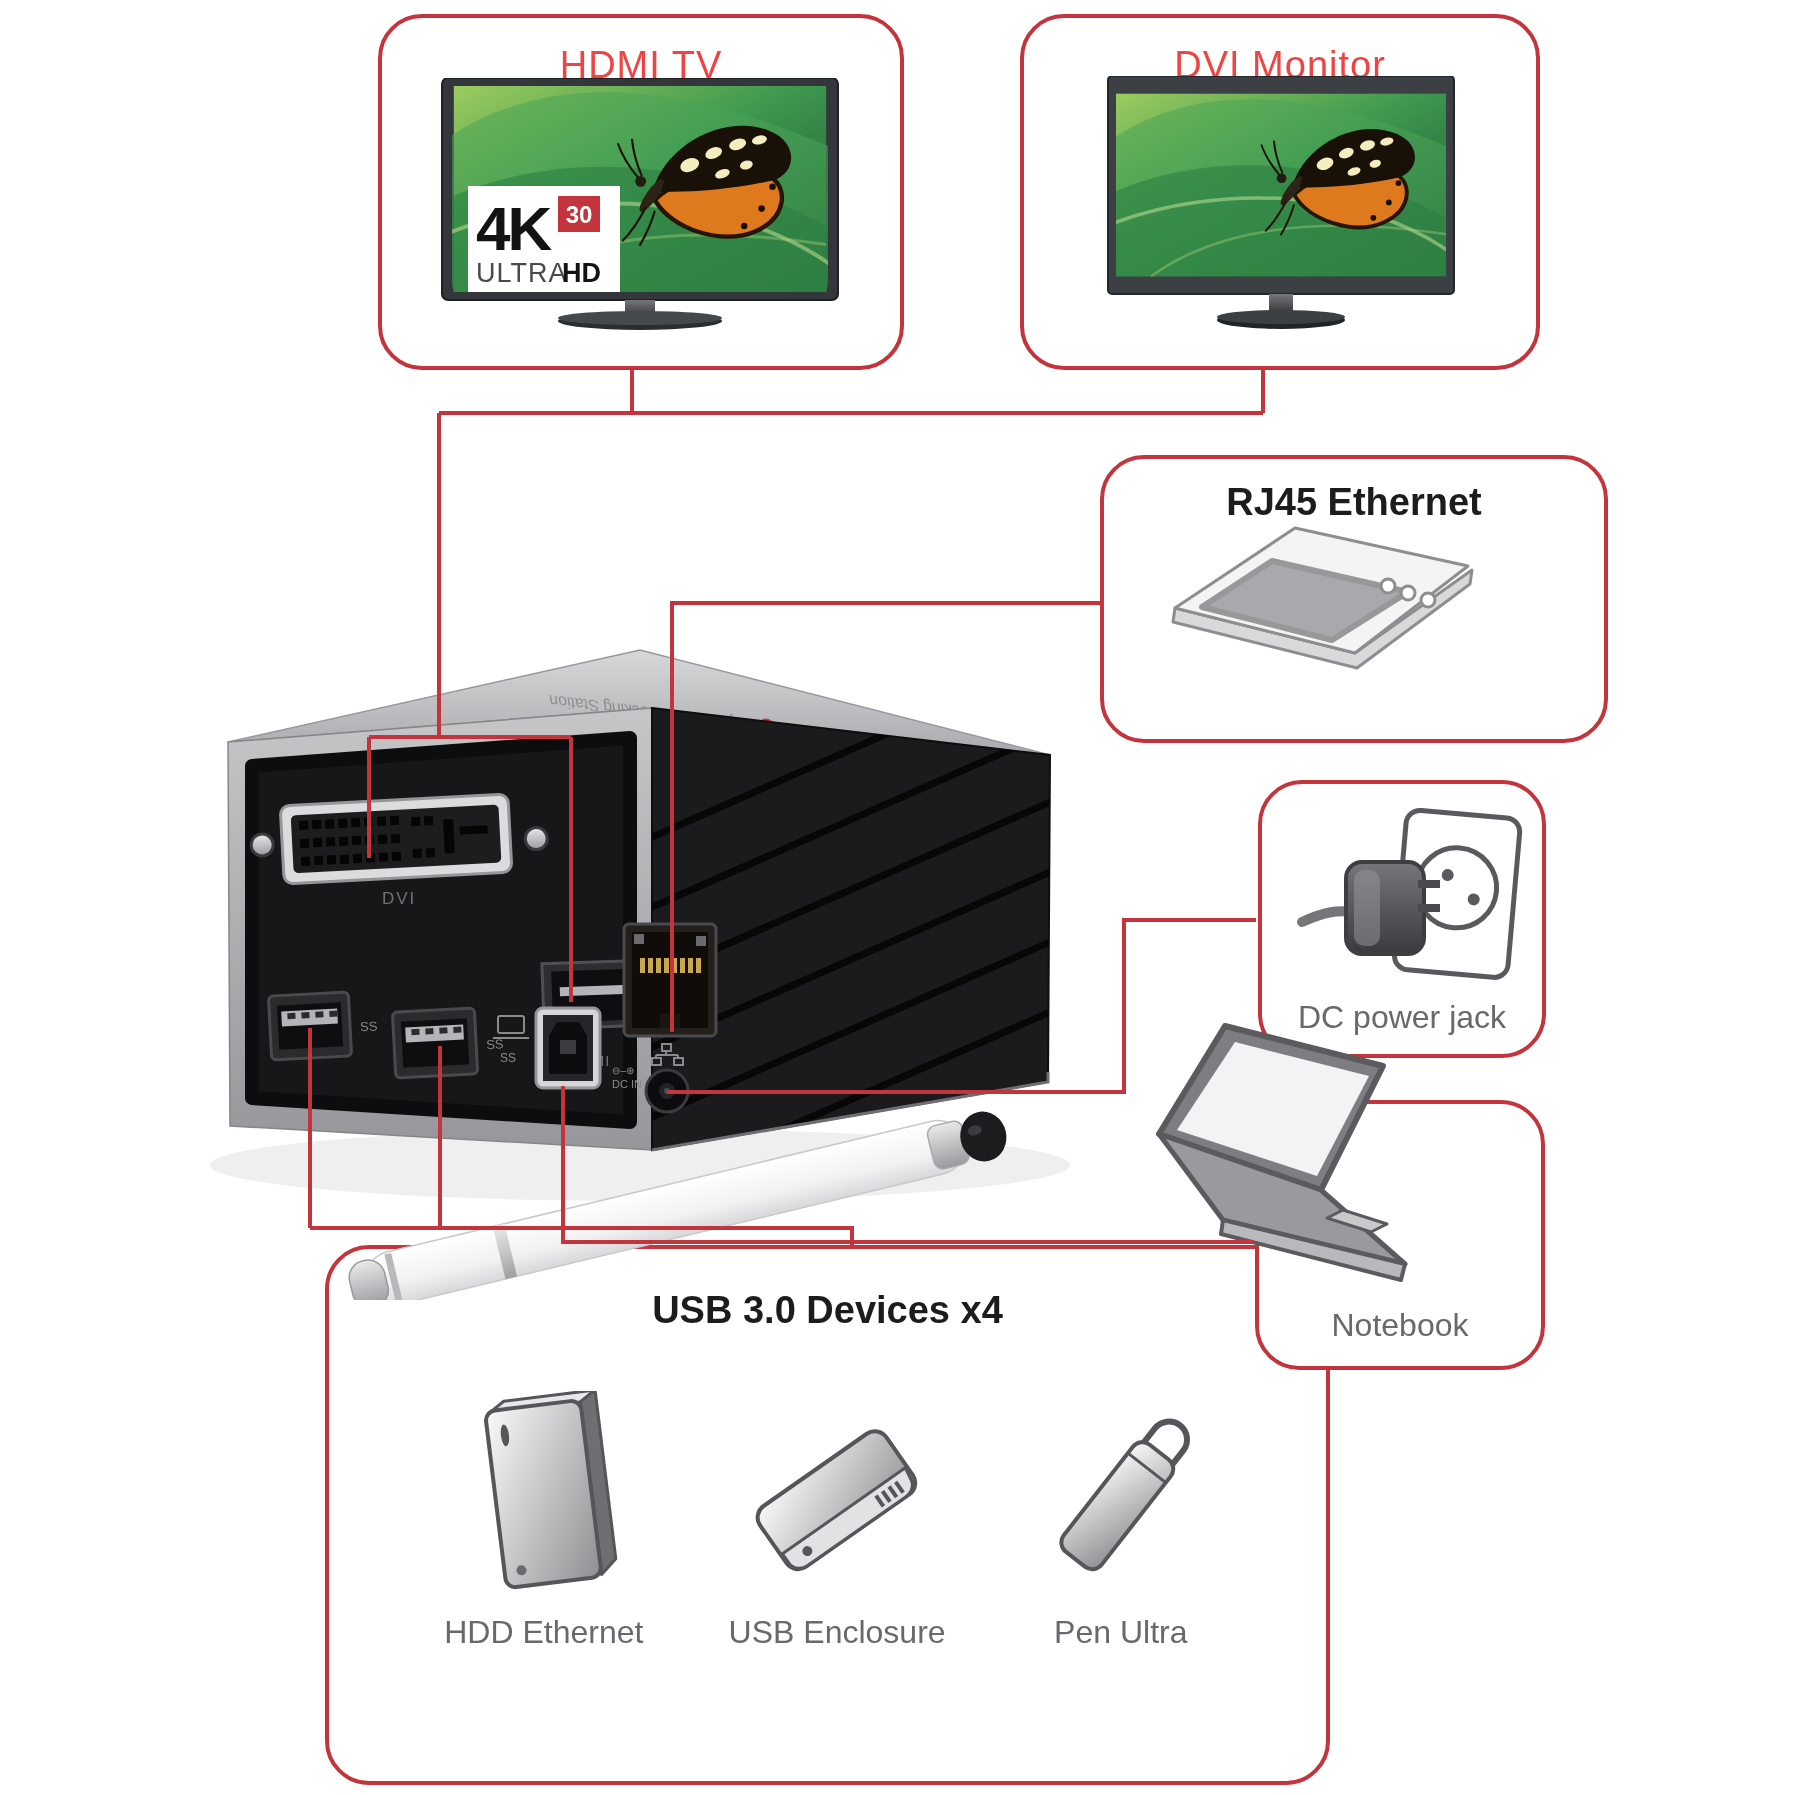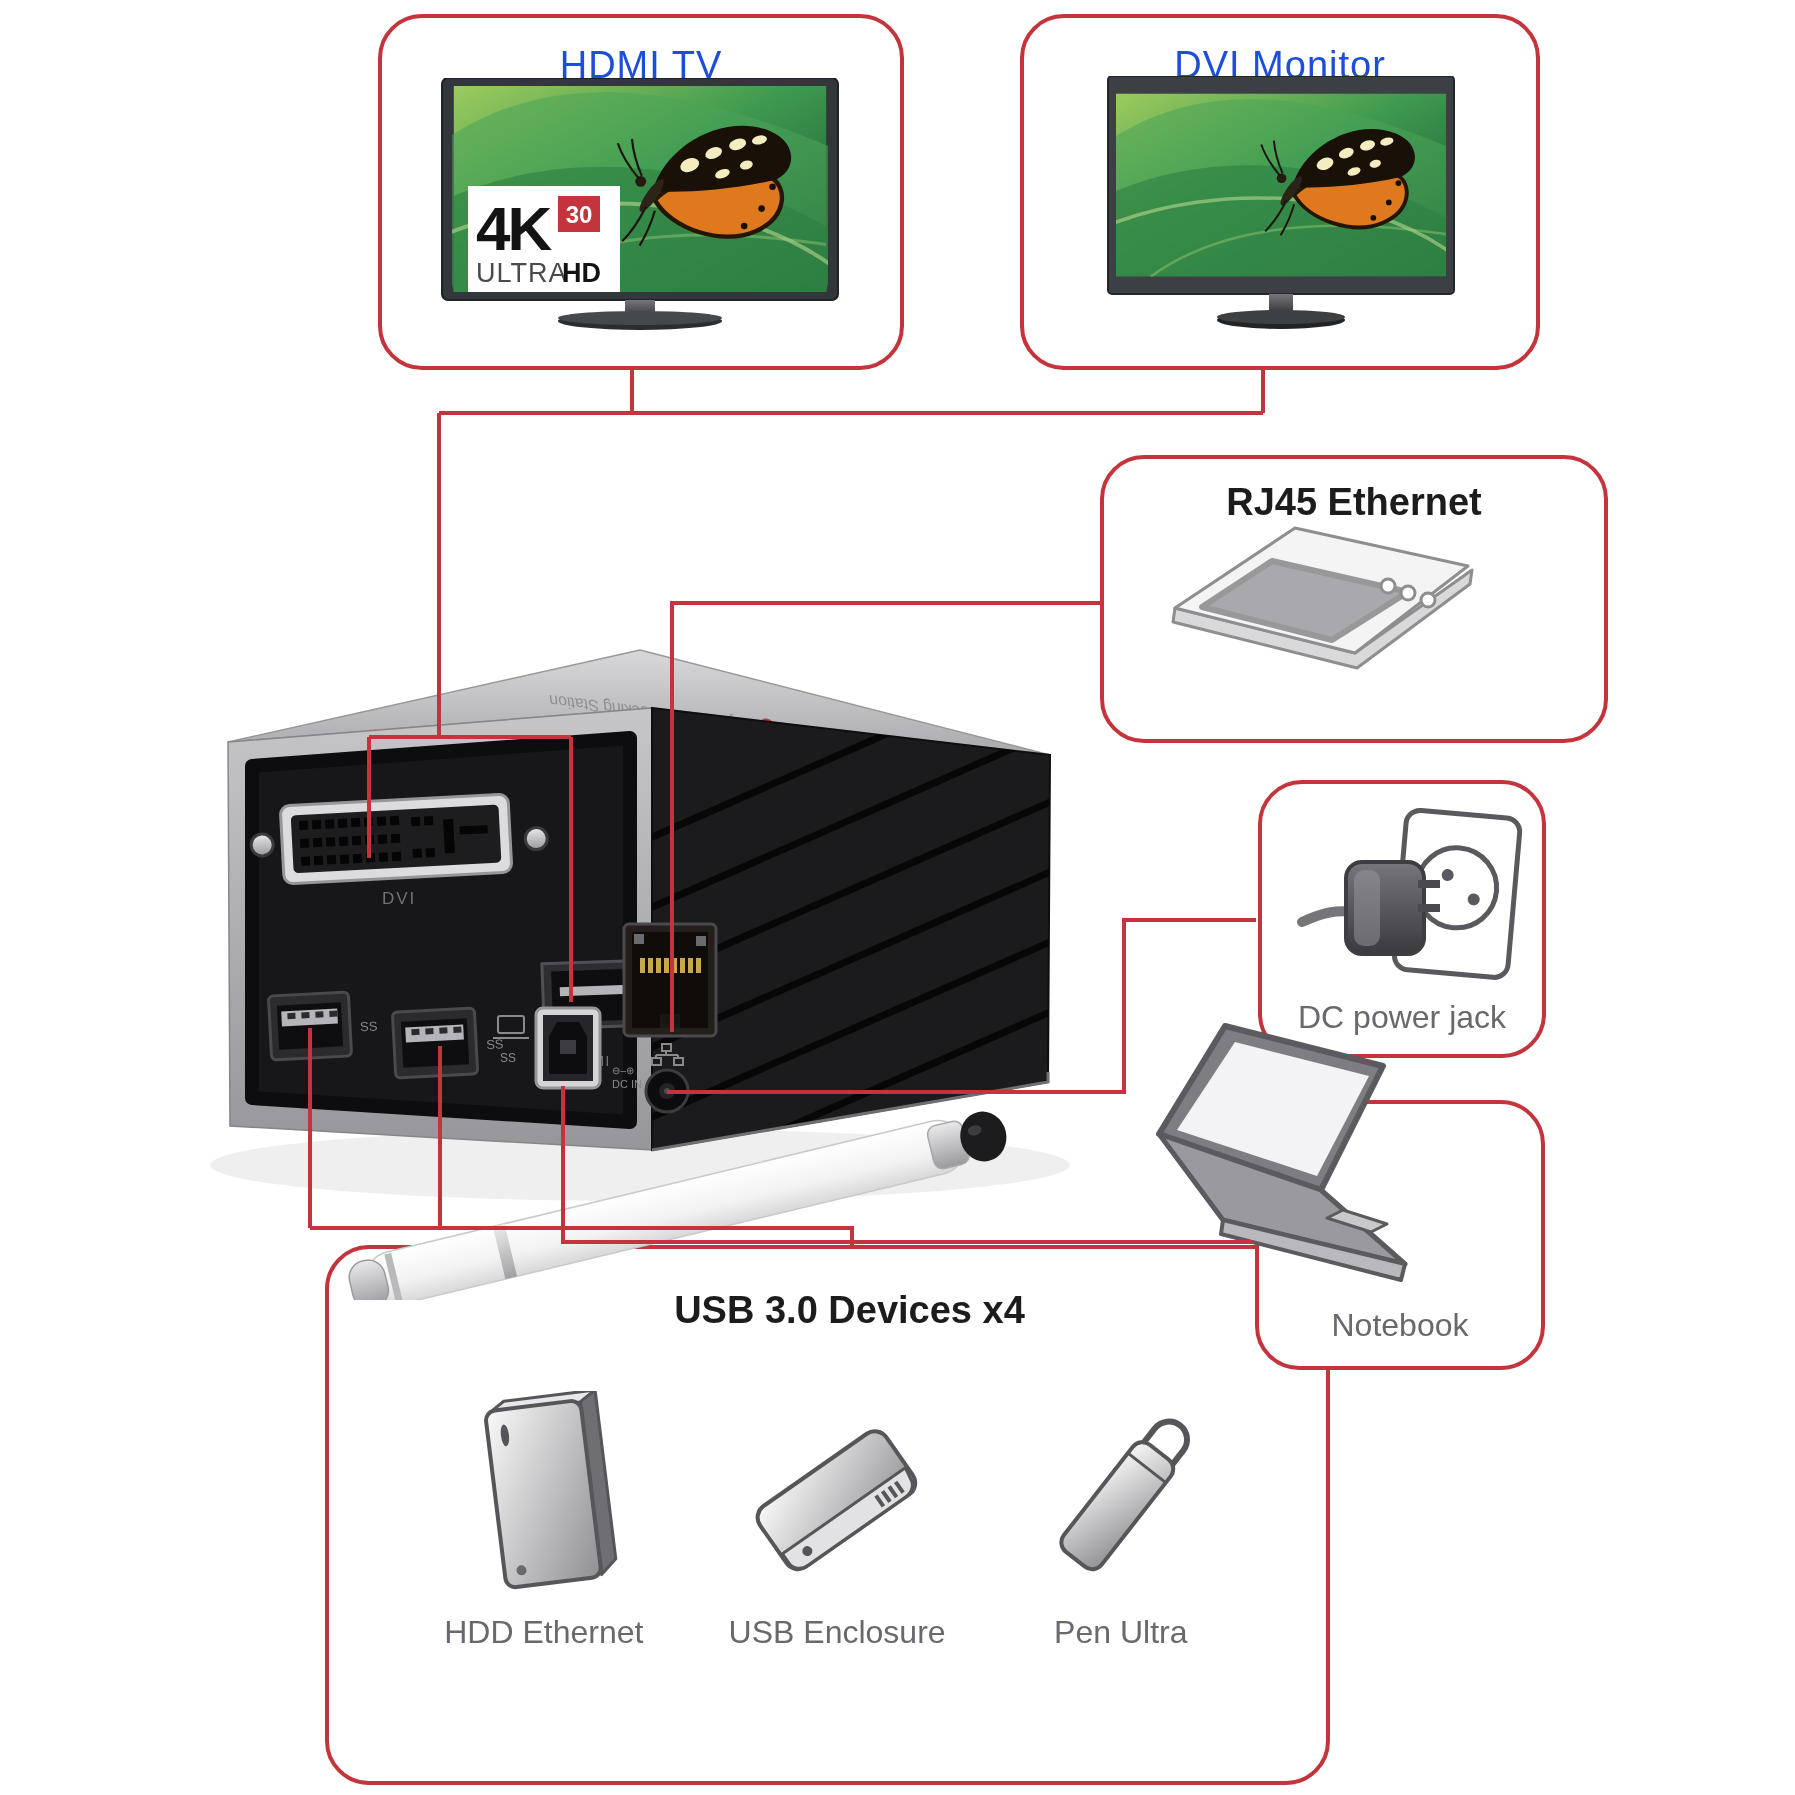--- a/index.html
+++ b/index.html
@@ -1,19 +1,19 @@
 <!DOCTYPE html>
 <html><head>
 <meta charset="utf-8">
 <style>
   html,body{margin:0;padding:0;background:#fff;}
   .canvas{position:relative;width:1795px;height:1795px;background:#ffffff;
           font-family:"Liberation Sans",sans-serif;overflow:hidden;}
   .rbox{position:absolute;border:4px solid #c4343c;border-radius:44px;background:#fff;box-sizing:border-box;}
-  .boxtitle{position:absolute;width:100%;text-align:center;color:#1d4ed8;font-size:38px;letter-spacing:1px;}
+  .boxtitle{position:absolute;width:100%;text-align:center;color:#ef4444;font-size:38px;letter-spacing:1px;}
   .boxtitle.bold{color:#1c1c1e;font-weight:700;letter-spacing:0px;}
   .caption{position:absolute;width:100%;text-align:center;color:#68686d;font-size:34px;}
   .abs{position:absolute;}
   svg{display:block;}
   .devcol{display:flex;flex-direction:column;align-items:center;justify-content:flex-end;height:100%;}
   .devlabel{color:#68686d;font-size:32px;margin-top:18px;white-space:nowrap;}
   .devrow{position:absolute;left:30px;right:30px;top:120px;bottom:130px;display:flex;justify-content:space-evenly;align-items:flex-end;}
 </style>
 </head>
 <body>
@@ -142,21 +142,21 @@
       <circle cx="186" cy="98" r="6" fill="#5a5a5e"></circle>
     </g>
     <path d="M14,122 C36,112 48,110 66,112" stroke="#76767a" stroke-width="10" fill="none" stroke-linecap="round"></path>
     <rect x="58" y="62" width="78" height="92" rx="16" fill="url(#gdark)" stroke="#3e3e42" stroke-width="4"></rect>
     <rect x="66" y="70" width="26" height="76" rx="10" fill="#9a9a9e" opacity="0.5"></rect>
     <rect x="130" y="80" width="22" height="8" fill="#4a4a4e"></rect>
     <rect x="130" y="104" width="22" height="8" fill="#4a4a4e"></rect>
   </svg>
 
   <div class="rbox" style="left:325px;top:1245px;width:1005px;height:540px;">
-    <div class="boxtitle bold" style="top:40px;padding-left:22px;">USB 3.0 Devices x4</div>
+    <div class="boxtitle bold" style="top:40px;">USB 3.0 Devices x4</div>
     <div class="devrow">
       <div class="devcol">
         <svg width="170" height="205" viewBox="0 0 170 205">
           <g transform="rotate(-7 85 100)">
             <path d="M40,16 L56,6 L148,6 L132,16 Z" fill="#e8e8ea" stroke="#55555a" stroke-width="3" stroke-linejoin="round"></path>
             <path d="M132,16 L148,6 L148,176 L132,190 Z" fill="#6f6f73" stroke="#55555a" stroke-width="3" stroke-linejoin="round"></path>
             <rect x="36" y="14" width="96" height="178" rx="10" fill="url(#gslab)" stroke="#55555a" stroke-width="4"></rect>
             <ellipse cx="53" cy="40" rx="4" ry="11" fill="#55555a"></ellipse>
             <circle cx="53" cy="176" r="5" fill="#6a6a6e"></circle>
           </g>

